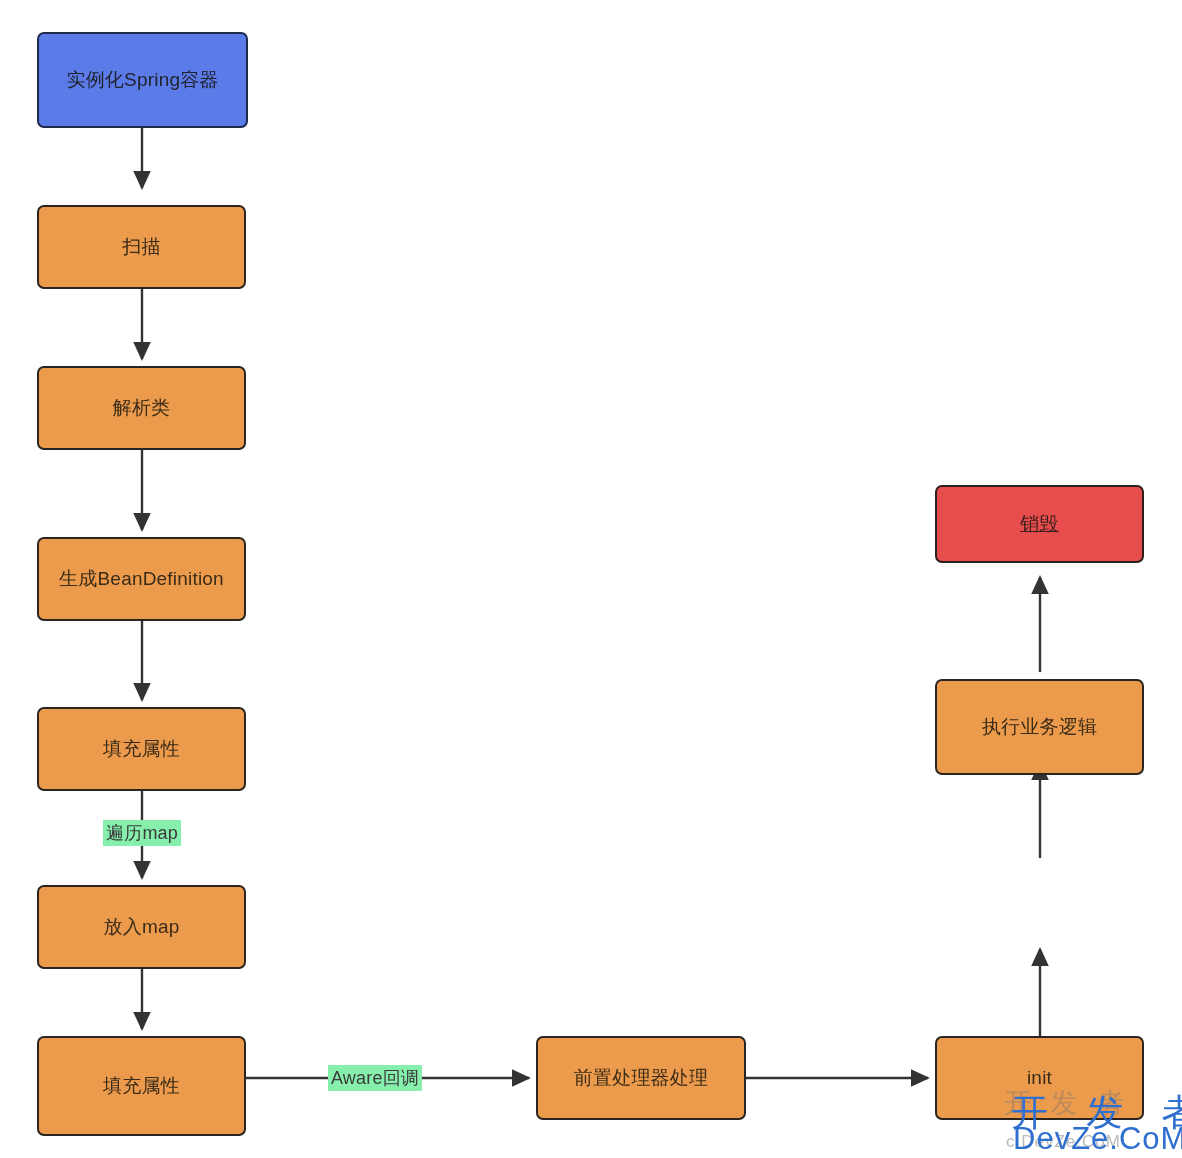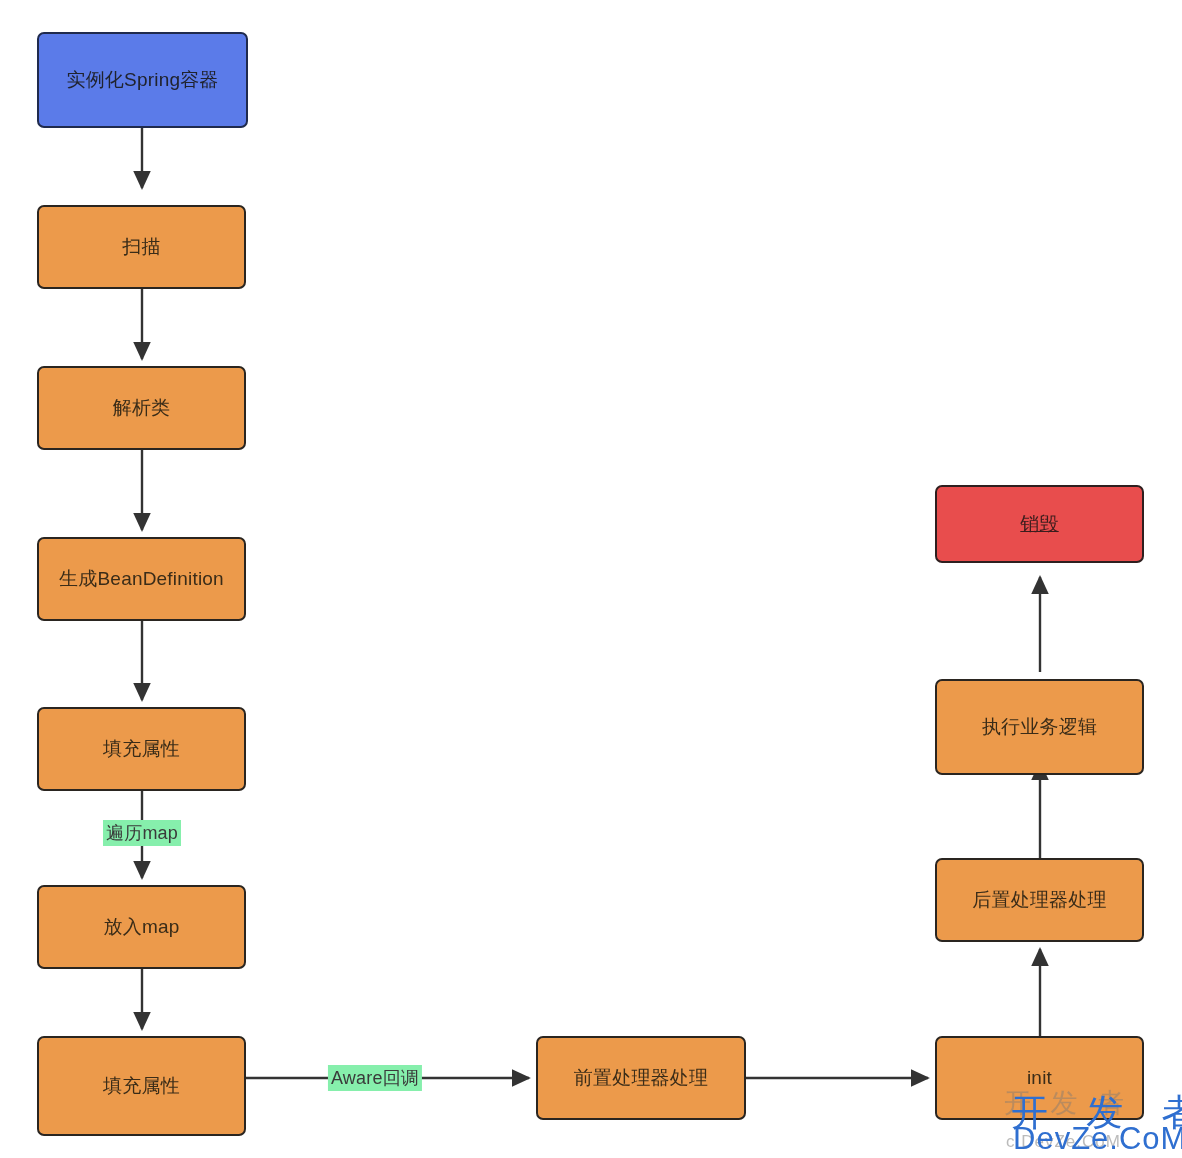--- a/index.html
+++ b/index.html
@@ -151,23 +151,20 @@
       <span>填充属性</span>
     </div>
 
   <div class="node-box orange" style="left:935px; top:1036px; width:209px; height:84px;">
       <span>init</span>
     </div>
 
   <div class="node-box orange" style="left:536px; top:1036px; width:210px; height:84px;">
       <span>前置处理器处理</span>
     </div>
-  <div class="node-box orange" style="left:935px; top:858px;  width:209px; height:84px;">
-      <span>后置处理器处理</span>
-    </div>
   <div class="node-box orange" style="left:935px; top:679px;  width:209px; height:96px;">
       <span>执行业务逻辑</span>
     </div>
   <div class="node-box red" style="left:935px; top:485px;  width:209px; height:78px;text-decoration:underline;">
       <span>销毁</span>
     </div>
 
   <div class="edge-label" style="left:142px; top:833px;">遍历map</div>
   <div class="edge-label" style="left:375px; top:1078px;">Aware回调</div>
 

